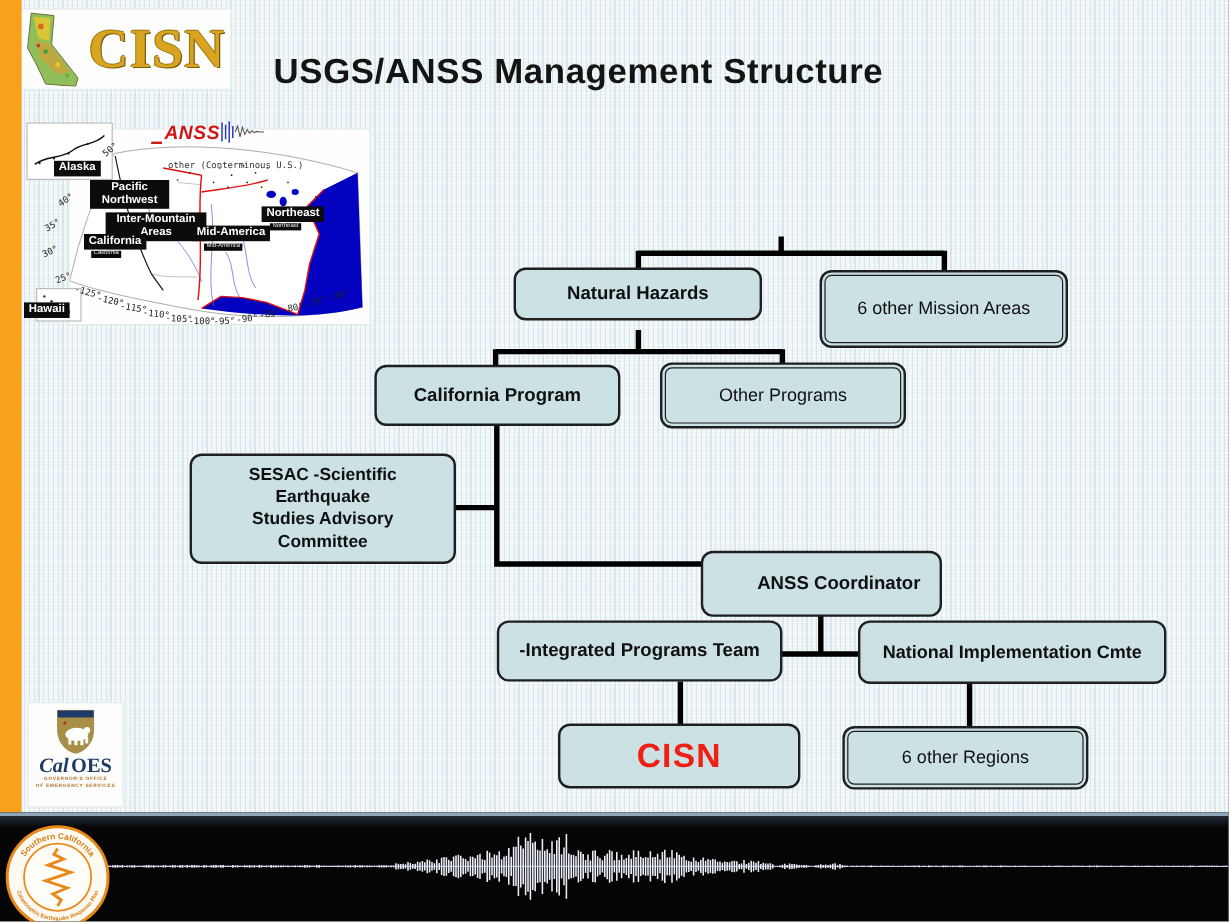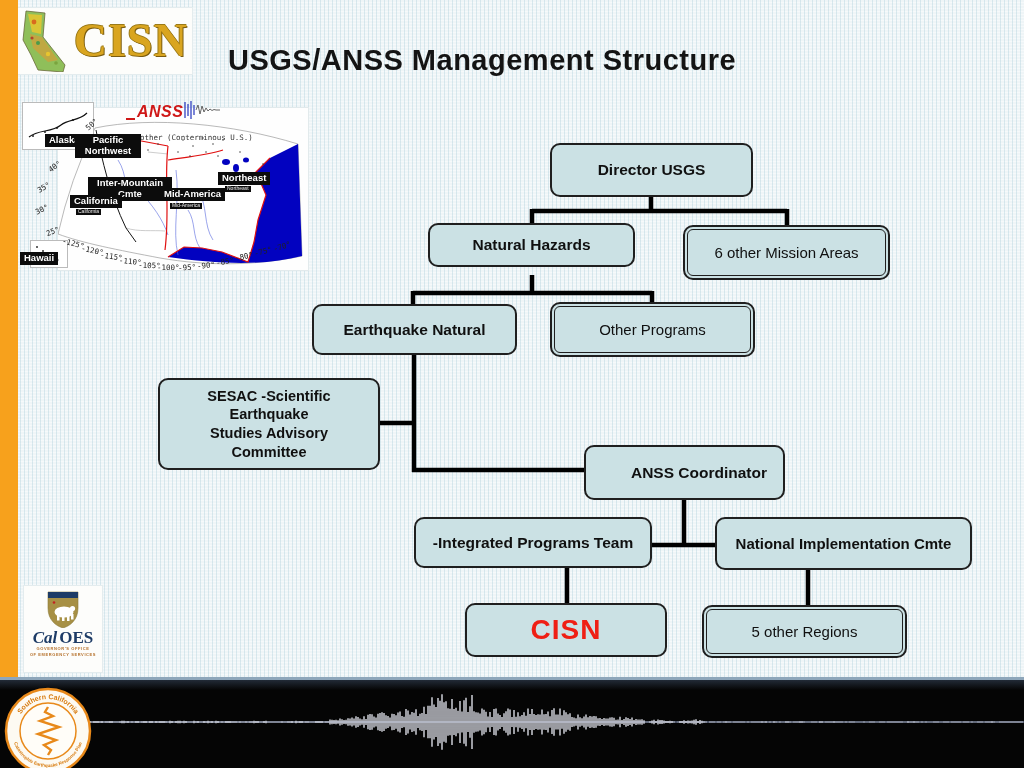--- a/index.html
+++ b/index.html
@@ -134,24 +134,24 @@
       <span class="anss-dash"></span>
       <span class="anss-text">ANSS</span>
       <svg width="38" height="20" viewBox="0 0 38 20">
         <path d="M1,2 V18 M4,4 V16 M7,1 V19 M10,5 V15" stroke="#2233bb" stroke-width="1.2"></path>
         <path d="M12,10 l2,-5 2,9 2,-8 2,6 2,-4 2,3 2,-2 2,1.5 2,-1 2,.5 4,0" stroke="#555" stroke-width="0.9" fill="none"></path>
       </svg>
     </div>
     <div class="map-caption">other (Conterminous U.S.)</div>
 
     <div class="map-label" style="left:27px;top:3px;margin-top:31px;">Alaska</div>
-    <div class="map-label" style="left:57px;top:34px;width:58px;text-align:center;">Pacific
+    <div class="map-label" style="left:57px;top:50px;width:58px;text-align:center;">Pacific
 Northwest</div>
     <div class="map-label" style="left:70px;top:77px;width:76px;">Inter-Mountain
-Cmte</div>
+Areas</div>
     <div class="map-label" style="left:200px;top:72px;">Northeast</div>
     <div class="map-sublabel" style="left:207px;top:86px;">Northeast</div>
     <div class="map-label" style="left:142px;top:88px;">Mid-America</div>
     <div class="map-sublabel" style="left:152px;top:103px;">Mid-America</div>
     <div class="map-label" style="left:52px;top:95px;">California</div>
     <div class="map-sublabel" style="left:58px;top:109px;">California</div>
     <div class="map-label" style="left:2px;top:152px;">Hawaii</div>
 
     <span class="lat-label" style="left:67px;top:20px;transform:rotate(-40deg);">50°</span>
     <span class="lat-label" style="left:30px;top:62px;transform:rotate(-35deg);">40°</span>
@@ -174,34 +174,33 @@
   </div>
 
   <svg class="connectors" width="1024" height="768" viewBox="0 0 1024 768">
     <path d="M651,197 V211 M532,211 H787 M532,209 V226 M787,209 V228
              M532,275 V294 M413,293 H652 M413,291 V306 M652,291 V304
              M414,355 V472 M380,423 H416 M412,470 H586
              M684,500 V547 M651,545 H716
              M567,568 V605 M808,570 V607" stroke="#000000" stroke-width="4.5" fill="none"></path>
   </svg>
 
-  <div class="node" style="left:550px;top:143px;width:203px;height:54px;">Director USGS</div>
   <div class="node" style="left:428px;top:223px;width:207px;height:44px;">Natural Hazards</div>
-  <div class="node regular double" style="left:683px;top:225px;width:207px;height:55px;">6 other Mission Areas</div>
-  <div class="node" style="left:312px;top:304px;width:205px;height:51px;">Earthquake Natural</div>
+  <div class="node regular double" style="left:683px;top:225px;width:207px;height:65px;">6 other Mission Areas</div>
+  <div class="node" style="left:312px;top:304px;width:205px;height:51px;">California Program</div>
   <div class="node multi" style="left:158px;top:378px;width:222px;height:92px;">SESAC -Scientific
 Earthquake
 Studies Advisory
 Committee</div>
   <div class="node regular double" style="left:550px;top:302px;width:205px;height:55px;">Other Programs</div>
-  <div class="node" style="left:584px;top:445px;width:201px;height:55px;padding-left:29px;">ANSS Coordinator</div>
+  <div class="node" style="left:584px;top:459px;width:201px;height:55px;padding-left:29px;">ANSS Coordinator</div>
   <div class="node" style="left:414px;top:517px;width:238px;height:51px;">-Integrated Programs Team</div>
   <div class="node" style="left:715px;top:517px;width:257px;height:53px;font-size:15px;">National Implementation Cmte</div>
   <div class="node cisn-node" style="left:465px;top:603px;width:202px;height:54px;">CISN</div>
-  <div class="node regular double" style="left:702px;top:605px;width:205px;height:53px;">5 other Regions</div>
+  <div class="node regular double" style="left:702px;top:605px;width:205px;height:53px;">6 other Regions</div>
 
   <div class="caloes">
     <svg width="36" height="42" viewBox="0 0 36 42">
       <path d="M3,6 L33,6 L33,22 C33,34 25,40 18,42 C11,40 3,34 3,22 Z" fill="#a79045" stroke="#8a7838" stroke-width="0.6"></path>
       <path d="M3,6 L33,6 L33,12 L3,12 Z" fill="#1d3b66"></path>
       <circle cx="9" cy="16.5" r="1.3" fill="#c22222"></circle>
       <ellipse cx="19" cy="26" rx="9.5" ry="5.5" fill="#ffffff"></ellipse>
       <circle cx="27.5" cy="22.5" r="2.6" fill="#ffffff"></circle>
       <rect x="12" y="29" width="2.5" height="5.5" fill="#ffffff"></rect>
       <rect x="17" y="30" width="2.5" height="5" fill="#ffffff"></rect>

